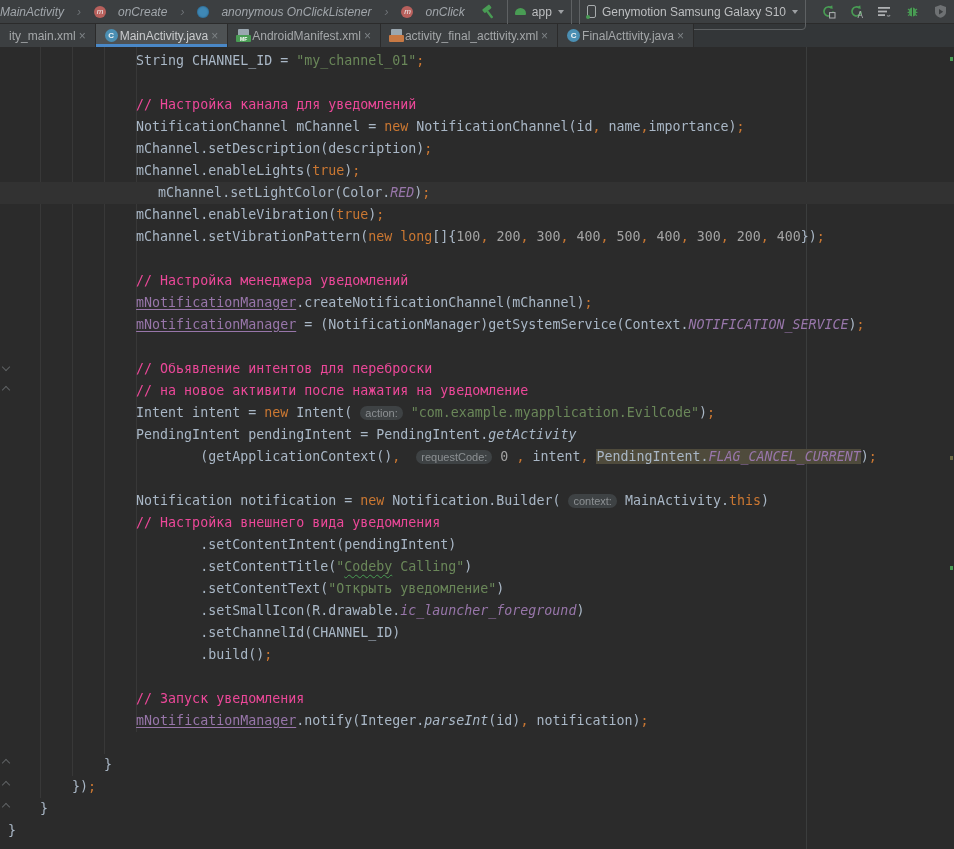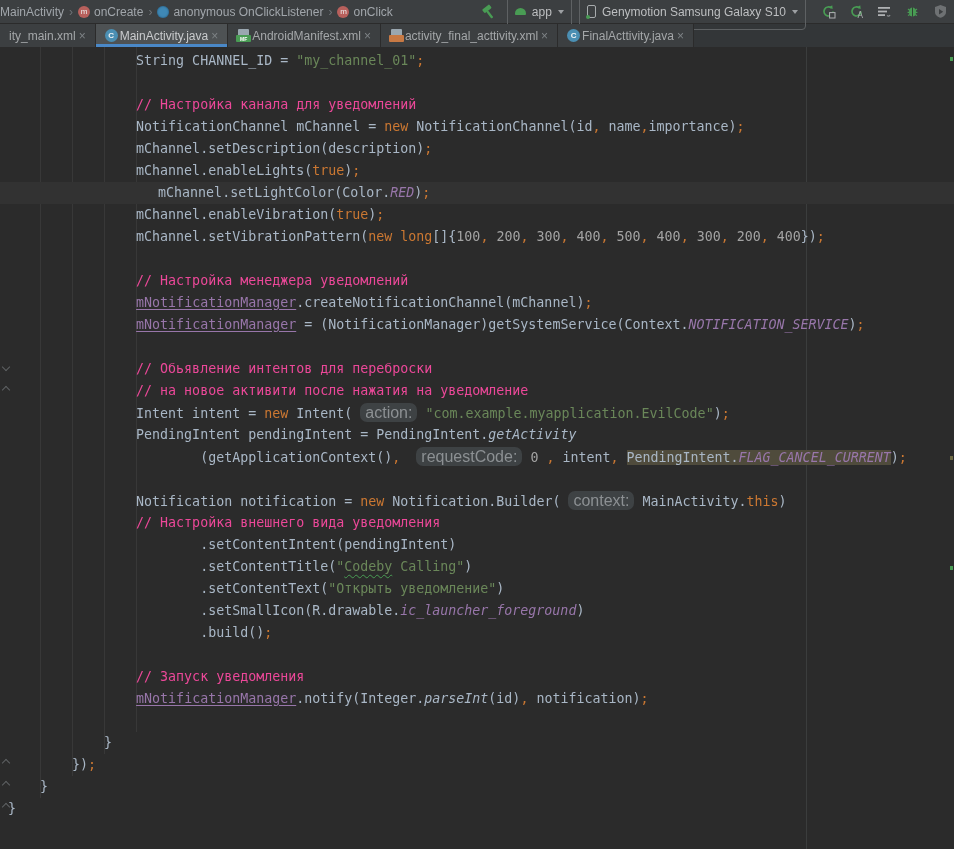--- a/index.html
+++ b/index.html
@@ -2,22 +2,22 @@
 <html><head>
 <meta charset="utf-8">
 <style>
   * { margin:0; padding:0; box-sizing:border-box; }
   html,body { width:954px; height:849px; overflow:hidden; background:#2B2B2B;
               font-family:"Liberation Sans","DejaVu Sans",sans-serif; }
 
   
   .toolbar { height:24px; background:#3C3F41; display:flex; align-items:center;
              border-bottom:1px solid #2B2B2B; padding-right:2px; }
-  .breadcrumbs { flex:1; display:flex; align-items:center; gap:4px; overflow:hidden;
-                 white-space:nowrap; color:#A1A6AB; font-size:12px; }
+  .breadcrumbs { flex:1; display:flex; align-items:center; gap:12px; overflow:hidden;
+                 white-space:nowrap; color:#A1A6AB; font-size:12px;font-style:italic; }
   .crumb { cursor:default; }
   .sep { color:#6E7377; font-size:12px; margin:0 1px; }
   .crumb-icon { width:12px; height:12px; border-radius:50%; display:inline-flex;
                 align-items:center; justify-content:center; font-size:8px; color:#EDEDED;
                 flex:0 0 auto; }
   .method-ic { background:#B8605C; }
   .anon-ic   { background:#3F88B5; box-shadow:inset 0 0 2px #1E4D6E; }
   .hammer { margin:0 10px 0 4px; display:inline-flex; }
   .combo { display:inline-flex; align-items:center; gap:6px; height:36px;
            border:1px solid #5E6163; border-radius:4px; padding:0 7px;
@@ -66,21 +66,21 @@
   .tok-pu { color:#CC7832; }
   .tok-s  { color:#6A8759; }
   .tok-styp { color:#6A8759; text-decoration:underline wavy #499C54 1px;
               text-underline-offset:3px;margin-top:13px; }
   .tok-c  { color:#ec4899; }
   .tok-n  { color:#a3a3a3; }
   .tok-co { color:#9876AA; font-style:italic; }
   .tok-f  { color:#9876AA; text-decoration:underline; text-underline-offset:2px; }
   .tok-im { color:#A9B7C6; font-style:italic; }
   .tok-h  { background:#3E4244; color:#8C9093; border-radius:7px; padding:1px 5px;
-            font-family:"Liberation Sans",sans-serif; font-size:16px; }
+            font-family:"Liberation Sans",sans-serif; font-size:11px; }
   .tok-hl { background:#4F4B3C; }
   .fold { position:absolute; left:3px; width:6px; height:6px; z-index:3;
           border-right:1.5px solid #5E6163; border-bottom:1.5px solid #5E6163; }
   .fold.down { transform:rotate(45deg); }
   .fold.up { transform:rotate(-135deg); }
   .stripe-mark { position:absolute; right:1px; width:3px; z-index:3; }
 </style>
 </head>
 <body>
 
@@ -225,20 +225,21 @@
         <div class="line"><span class="tok-p">                Intent intent = </span><span class="tok-k">new</span><span class="tok-p"> Intent( </span><span class="tok-h">action:</span><span class="tok-p"> </span><span class="tok-s">"com.example.myapplication.EvilCode"</span><span class="tok-p">)</span><span class="tok-pu">;</span></div>
         <div class="line"><span class="tok-p">                PendingIntent pendingIntent = PendingIntent.</span><span class="tok-im">getActivity</span></div>
         <div class="line"><span class="tok-p">                        (getApplicationContext()</span><span class="tok-pu">,</span><span class="tok-p">  </span><span class="tok-h">requestCode:</span><span class="tok-p"> </span><span class="tok-n">0</span><span class="tok-p"> </span><span class="tok-pu">,</span><span class="tok-p"> intent</span><span class="tok-pu">,</span><span class="tok-p"> </span><span class="tok-p tok-hl">PendingIntent.</span><span class="tok-co tok-hl">FLAG_CANCEL_CURRENT</span><span class="tok-p">)</span><span class="tok-pu">;</span></div>
         <div class="line"></div>
         <div class="line"><span class="tok-p">                Notification notification = </span><span class="tok-k">new</span><span class="tok-p"> Notification.Builder( </span><span class="tok-h">context:</span><span class="tok-p"> MainActivity.</span><span class="tok-k">this</span><span class="tok-p">)</span></div>
         <div class="line"><span class="tok-c">                // Настройка внешнего вида уведомления</span></div>
         <div class="line"><span class="tok-p">                        .setContentIntent(pendingIntent)</span></div>
         <div class="line"><span class="tok-p">                        .setContentTitle(</span><span class="tok-s">"</span><span class="tok-s tok-styp">Codeby</span><span class="tok-s"> Calling"</span><span class="tok-p">)</span></div>
         <div class="line"><span class="tok-p">                        .setContentText(</span><span class="tok-s">"Открыть уведомление"</span><span class="tok-p">)</span></div>
         <div class="line"><span class="tok-p">                        .setSmallIcon(R.drawable.</span><span class="tok-co">ic_launcher_foreground</span><span class="tok-p">)</span></div>
+        <div class="line"><span class="tok-p">                        .setChannelId(CHANNEL_ID)</span></div>
         <div class="line"><span class="tok-p">                        .build()</span><span class="tok-pu">;</span></div>
         <div class="line"></div>
         <div class="line"><span class="tok-c">                // Запуск уведомления</span></div>
         <div class="line"><span class="tok-p">                </span><span class="tok-f">mNotificationManager</span><span class="tok-p">.notify(Integer.</span><span class="tok-im">parseInt</span><span class="tok-p">(id)</span><span class="tok-pu">,</span><span class="tok-p"> notification)</span><span class="tok-pu">;</span></div>
         <div class="line"></div>
         <div class="line"><span class="tok-p">            }</span></div>
         <div class="line"><span class="tok-p">        })</span><span class="tok-pu">;</span></div>
         <div class="line"><span class="tok-p">    }</span></div>
         <div class="line"><span class="tok-p">}</span></div>
       </div>

